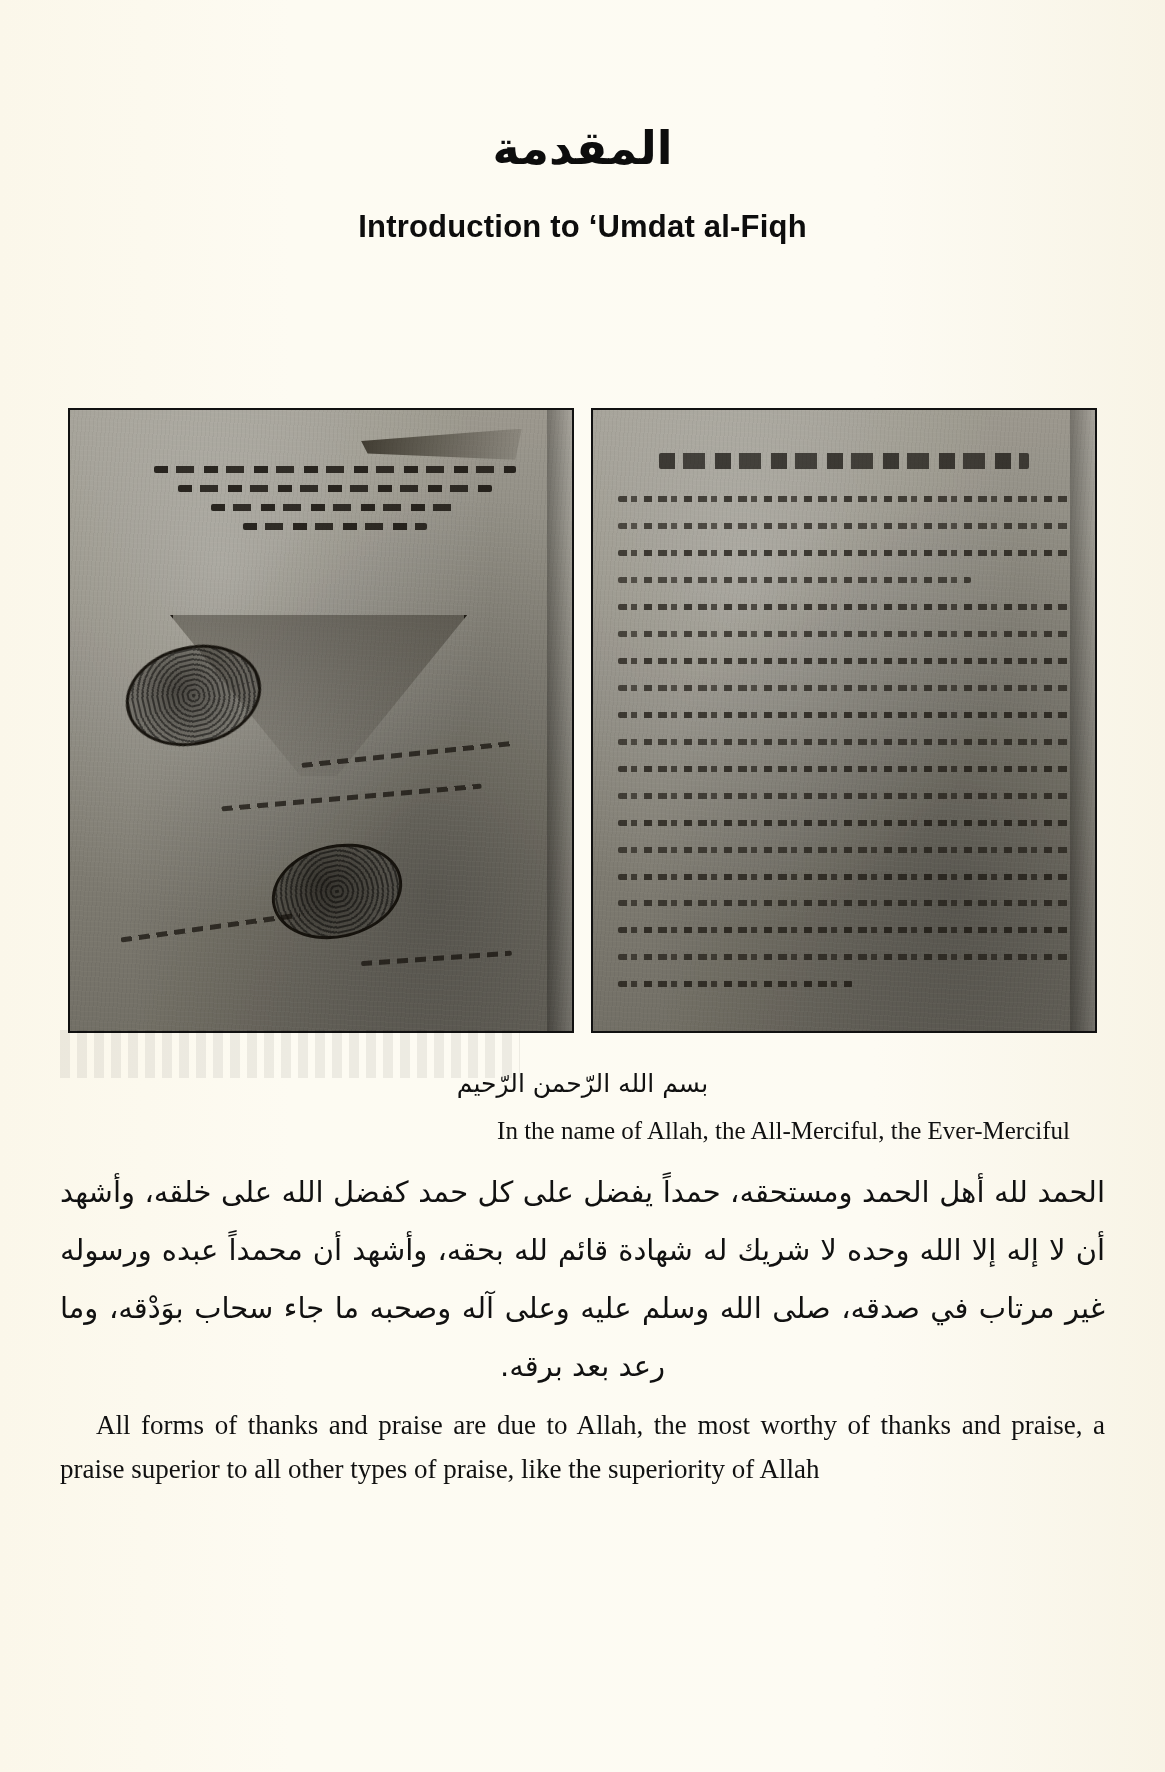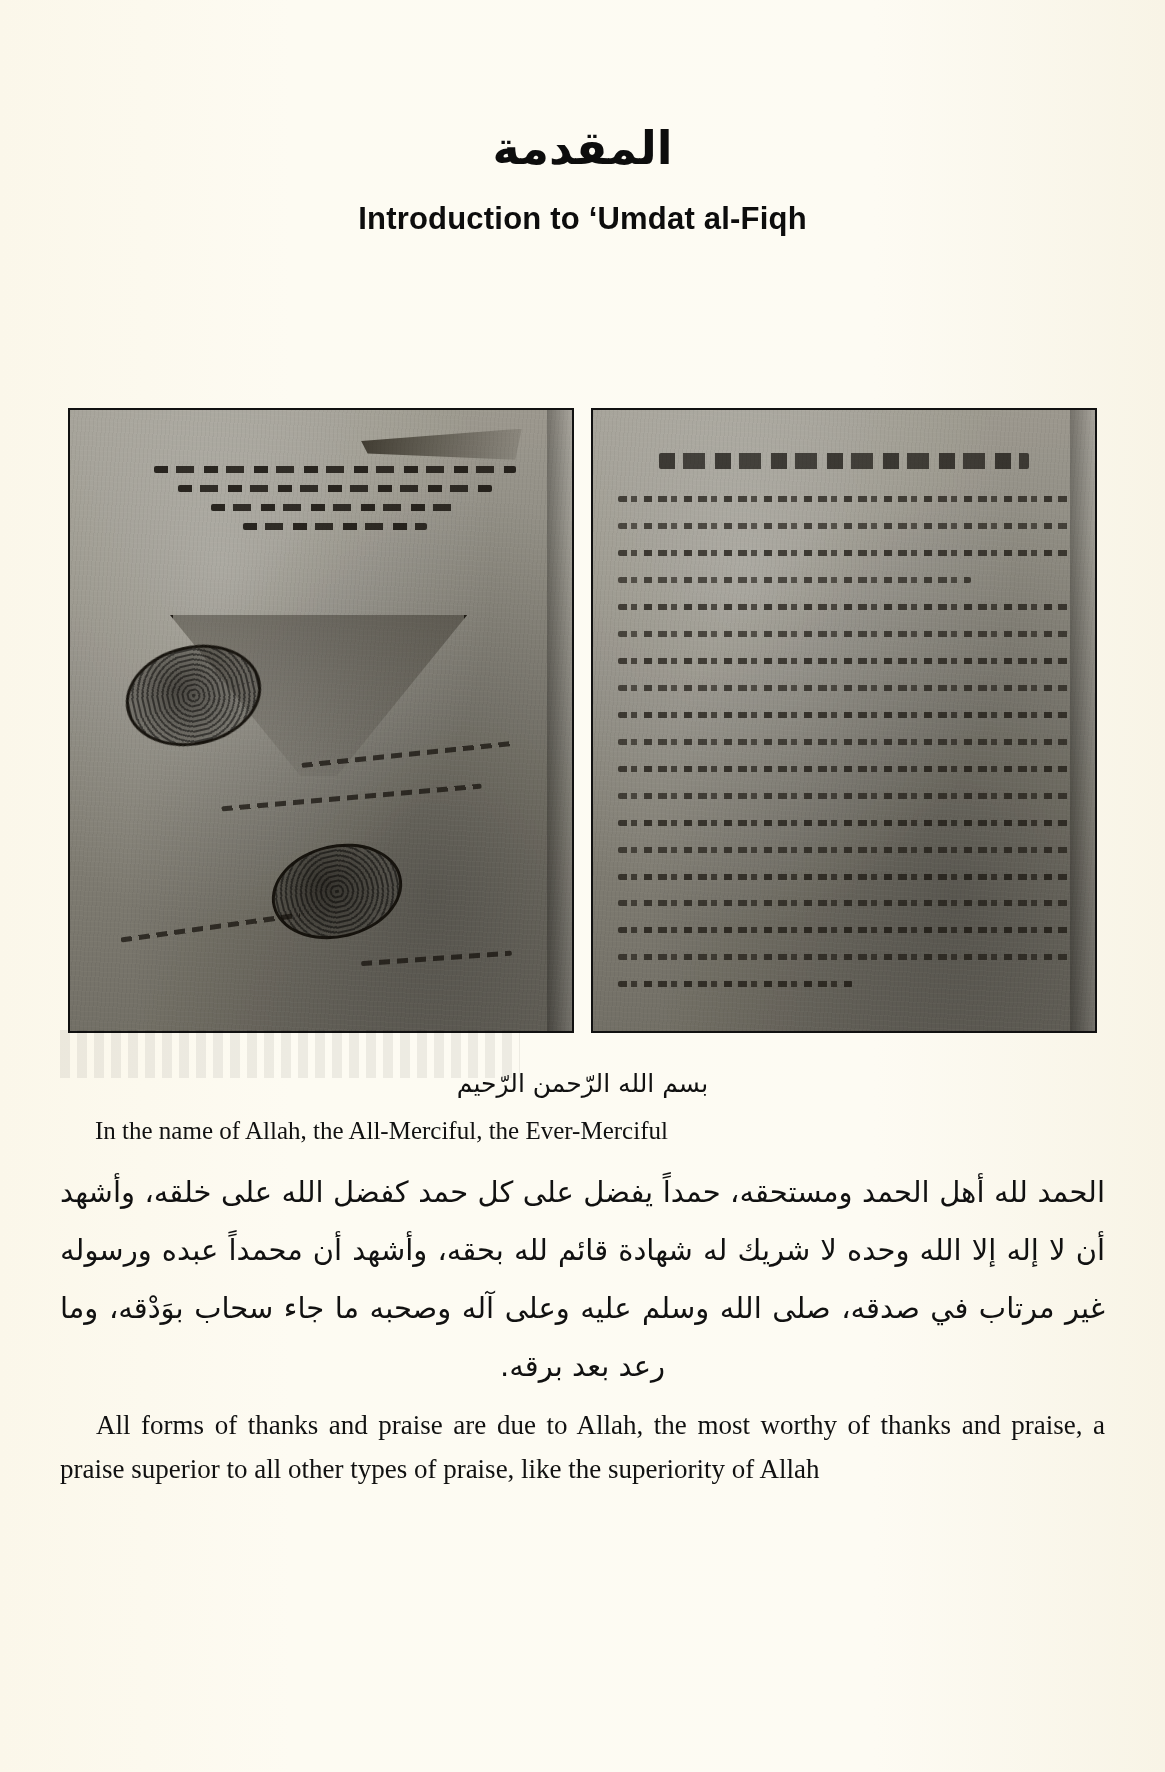--- a/index.html
+++ b/index.html
@@ -31,21 +31,21 @@
     text-align: center;
     font-family: "DejaVu Sans", sans-serif;
     font-weight: bold;
     font-size: 46px;
     line-height: 1.15;
     letter-spacing: 0px;
     color: #0d0d0d;
     direction: rtl;
   }
   .heading-en {
-    margin: 0;
+    margin: 8px;
     padding-top: 26px;
     text-align: center;
     font-family: "Liberation Sans", sans-serif;
     font-weight: bold;
     font-size: 31px;
     letter-spacing: 0.2px;
     color: #0d0d0d;
   }
 
   
@@ -206,21 +206,21 @@
     font-family: "DejaVu Sans", sans-serif;
     font-size: 25px;
     line-height: 1.3;
     color: #111;
   }
   .bismillah-en {
     position: absolute;
     left: 95px;
     right: 95px;
     top: 1117px;
-    text-align: left;
+    text-align: right;
     font-family: "Liberation Serif", serif;
     font-size: 25px;
     color: #111;
   }
   .arabic-para {
     position: absolute;
     left: 60px;
     right: 60px;
     top: 1163px;
     direction: rtl;

